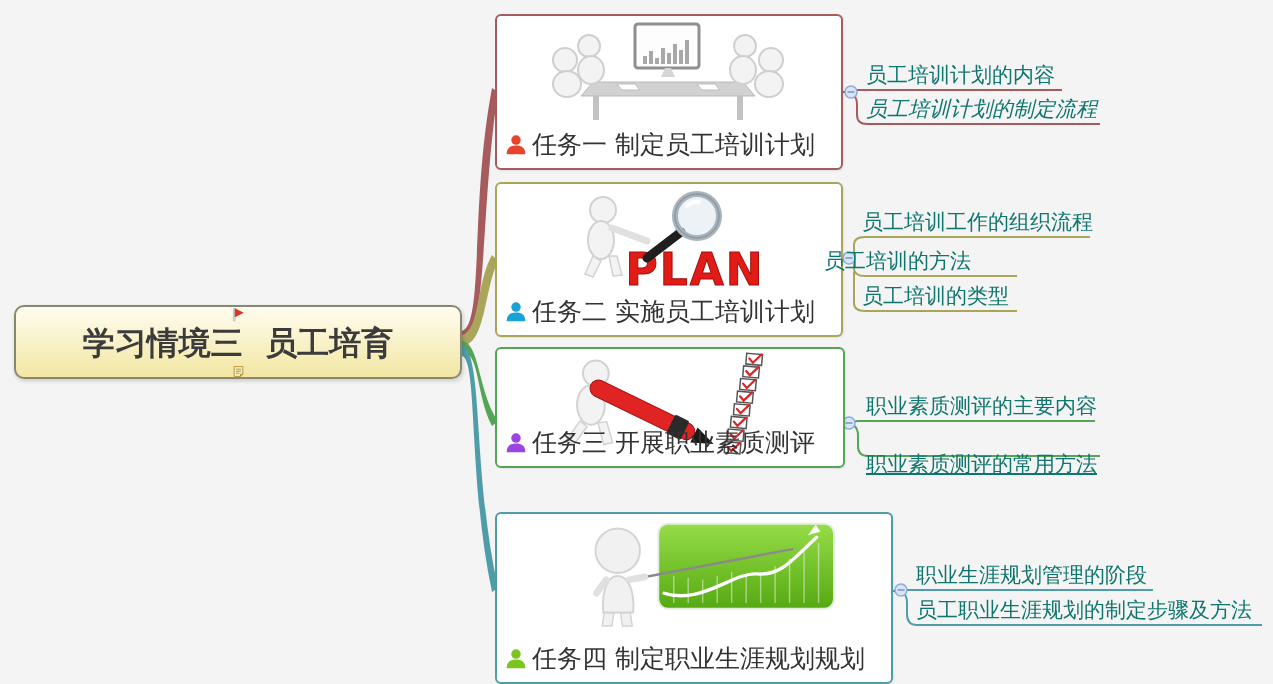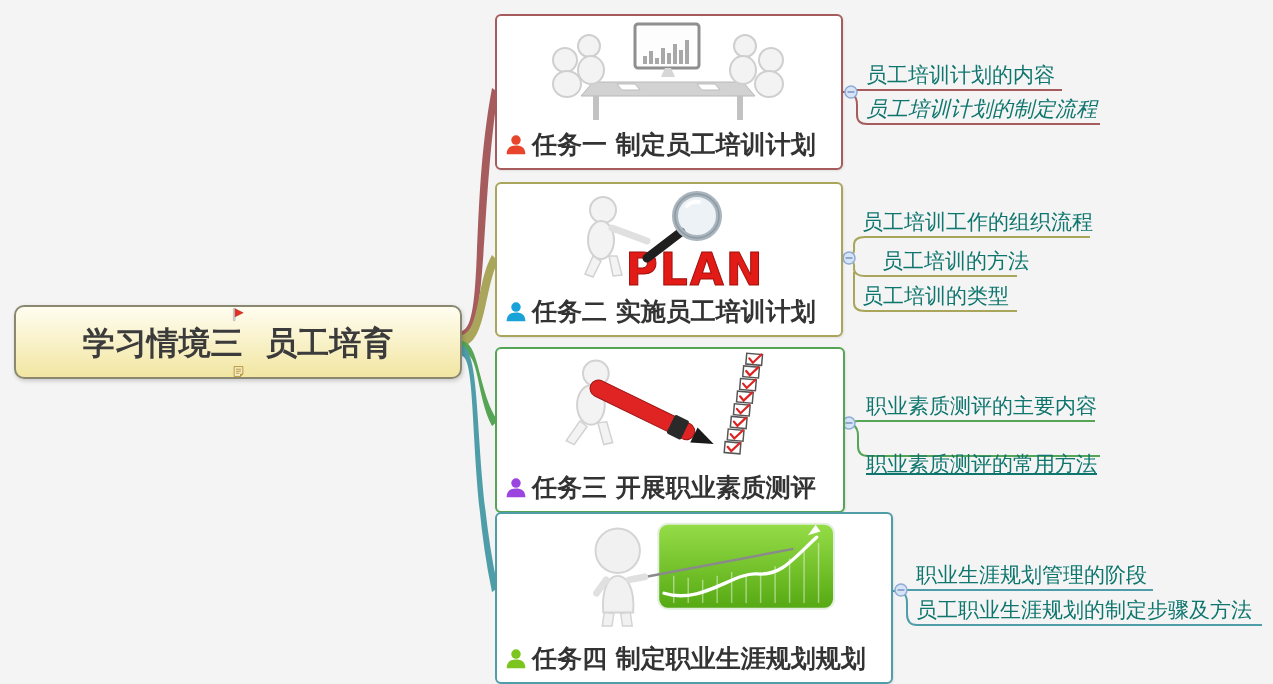--- a/index.html
+++ b/index.html
@@ -21,30 +21,30 @@
   }
   .root-title{font-size:32px;font-weight:bold;color:#3b3b3b;margin:0 4px;white-space:pre;}
 
   
   .branch{
     position:absolute;background:#ffffff;border-style:solid;border-width:2px;
     border-radius:6px;box-sizing:border-box;box-shadow:1px 1px 2px rgba(0,0,0,0.08);
   }
   .b0{left:495px;top:14px;width:348px;height:156px;border-color:#a65c5c;}
   .b1{left:495px;top:182px;width:348px;height:155px;border-color:#a9a65b;}
-  .b2{left:495px;top:347px;width:350px;height:166px;border-color:#56a556;}
+  .b2{left:495px;top:347px;width:350px;height:121px;border-color:#56a556;}
   .b3{left:495px;top:512px;width:398px;height:172px;border-color:#4f9da8;}
   .illus{position:absolute;left:0;top:2px;width:100%;height:112px;}
   .label-row{position:absolute;left:8px;bottom:7px;display:flex;align-items:center;gap:5px;}
-  .branch-label{font-size:25px;color:#333;white-space:nowrap;font-weight:bold;}
+  .branch-label{font-size:25px;color:#333;white-space:nowrap;}
 
   
   .child{position:absolute;font-size:21px;line-height:25px;color:#0f766e;white-space:nowrap;}
   .c00{left:866px;top:63px;}  .c01{left:866px;top:97px;font-style:italic;}
-  .c10{left:862px;top:210px;} .c11{left:882px;top:249px;} .c12{left:862px;top:284px;}
+  .c10{left:862px;top:210px;} .c11{left:824px;top:249px;} .c12{left:862px;top:284px;}
   .c20{left:866px;top:394px;} .c21{left:866px;top:452px;text-decoration:underline;}
   .c30{left:916px;top:563px;} .c31{left:916px;top:598px;}
 </style>
 </head>
 <body>
 
 <div class="canvas">
 
   <svg class="connectors">
 

